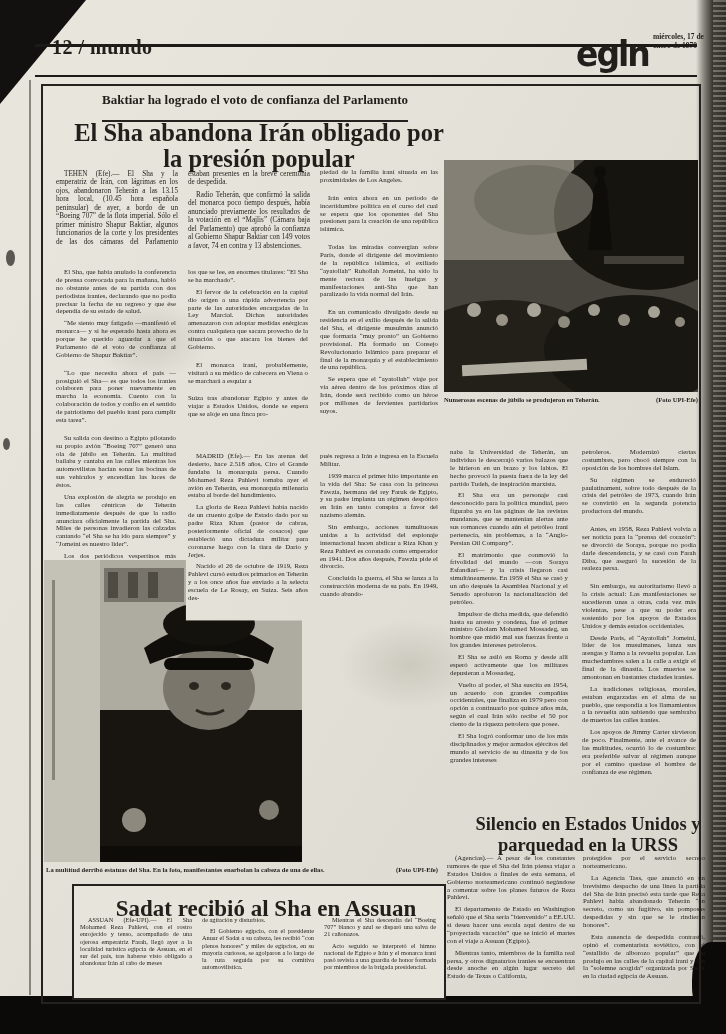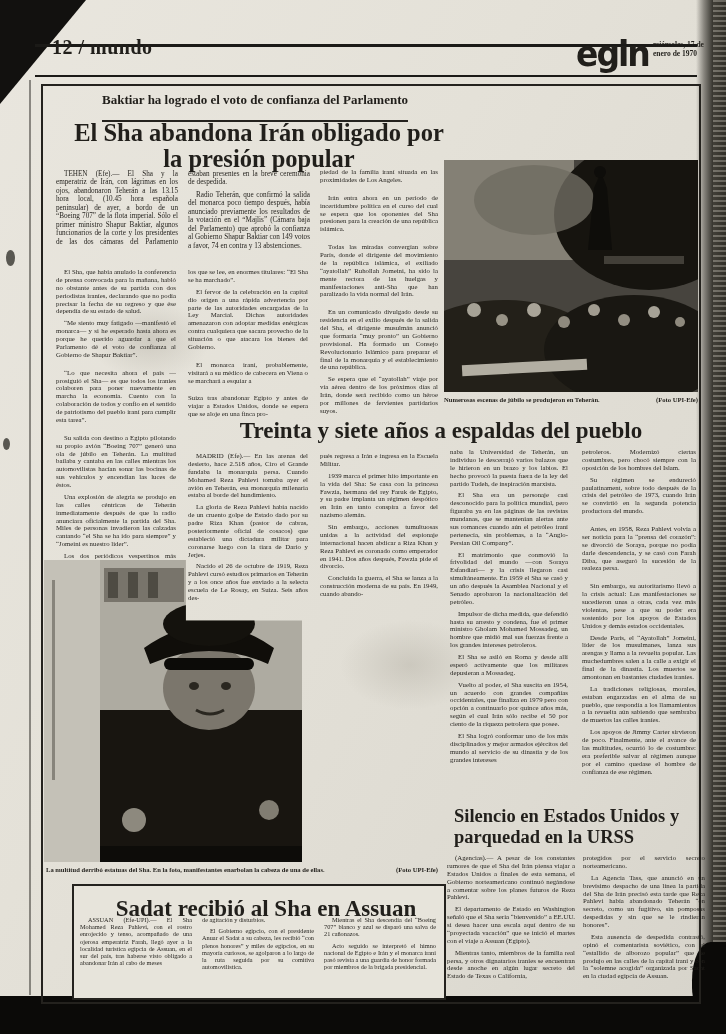--- a/index.html
+++ b/index.html
@@ -17,34 +17,34 @@
   .gutter-text{right:0;top:0;width:13px;height:1004px;opacity:.5;
           background:repeating-linear-gradient(180deg,#b5b1a6 0 2px,#4a473f 2px 5px);}
   .bottom-bar{left:0;top:996px;width:726px;height:38px;background:#0b0a08;}
   .bottom-right-blob{right:0;top:942px;width:34px;height:70px;background:#0b0a08;border-radius:55% 0 0 35%;}
   .blotch{background:radial-gradient(closest-side,#b7b3a8,rgba(183,179,168,0));opacity:.5;border-radius:50%;}
   
   .rule{position:absolute;background:#1b1a17;}
   .section-title{position:absolute;left:52px;top:36px;font-size:20px;font-weight:bold;letter-spacing:.5px;}
   .masthead{position:absolute;left:576px;top:34px;font-family:"DejaVu Sans",sans-serif;
             font-weight:900;font-size:33px;letter-spacing:-2px;transform:scaleY(1.06);}
-  .dateline{position:absolute;left:653px;top:40px;width:66px;font-size:7.5px;font-weight:bold;line-height:1.25;}
+  .dateline{position:absolute;left:653px;top:32px;width:66px;font-size:7.5px;font-weight:bold;line-height:1.25;}
   
   .main-box{position:absolute;left:41px;top:84px;width:656px;height:916px;border:2px solid #24221e;}
   .sadat-box{position:absolute;left:72px;top:884px;width:370px;height:112px;border:2px solid #24221e;background:#e7e4db;}
   
   .kicker{position:absolute;left:102px;top:92px;font-size:13px;font-weight:bold;
           border-bottom:2px solid #24221e;padding-bottom:12px;}
   .headline{position:absolute;left:56px;top:110px;width:386px;margin:10px;text-align:center;
             font-size:24.5px;line-height:1.08;font-weight:bold;}
   .headline2{position:absolute;left:186px;top:418px;width:510px;margin:0;text-align:center;
             font-size:23px;font-weight:bold;}
   .headline3{position:absolute;left:78px;top:888px;width:360px;margin:8px;text-align:center;
             font-size:23px;font-weight:bold;}
-  .headline4{position:absolute;left:446px;top:798px;width:252px;margin:8px;
+  .headline4{position:absolute;left:446px;top:798px;width:252px;margin:16px;text-align:center;
             font-size:18.5px;line-height:1.15;font-weight:bold;}
   
   .lede{position:absolute;left:56px;top:170px;width:254px;height:96px;overflow:hidden;
         font-size:7.2px;line-height:1.18;text-align:justify;column-count:2;column-gap:10px;}
   .col{position:absolute;font-size:6.8px;line-height:1.16;text-align:justify;overflow:hidden;}
   .col p,.lede p{margin:0 0 4px;text-indent:8px;}
   .col p.noind{text-indent:0;}
   .col p.gap{margin-top:10px;}
   .smallcol{font-size:6.3px;line-height:1.15;}
   
@@ -130,21 +130,20 @@
         <circle cx="236" cy="162" r="5" fill="#8f8a7e"></circle>
       <rect x="18" y="202" width="125" height="11" fill="#b2aea2" transform="rotate(-3 80 207)"></rect>
       <rect x="160" y="96" width="80" height="8" fill="#55514a" opacity="0.7"></rect>
     </svg>
   </div>
   <div class="caption" style="left:444px;top:396px;width:254px;">
     <span>Numerosas escenas de júbilo se produjeron en Teherán.</span>
     <span class="credit">(Foto UPI-Efe)</span>
   </div>
 
-  <h2 class="headline2">Treinta y siete años a espaldas del pueblo</h2>
 
   <div class="col" style="left:188px;top:452px;width:120px;height:160px;">
     <p>MADRID (Efe).— En las arenas del desierto, hace 2.518 años, Ciro el Grande fundaba la monarquía persa. Cuando Mohamed Reza Pahlevi tomaba ayer el avión en Teherán, esa monarquía milenaria estaba al borde del hundimiento.</p>
     <p>La gloria de Reza Pahlevi había nacido de un cruento golpe de Estado dado por su padre Riza Khan (pastor de cabras, posteriormente oficial de cosacos) que estableció una dictadura militar para coronarse luego con la tiara de Darío y Jerjes.</p>
     <p>Nacido el 26 de octubre de 1919, Reza Pahlevi cursó estudios primarios en Teherán y a los once años fue enviado a la selecta escuela de Le Rosay, en Suiza. Seis años des-</p>
   </div>
   <div class="col" style="left:320px;top:452px;width:118px;height:170px;">
     <p class="noind">pués regresa a Irán e ingresa en la Escuela Militar.</p>
     <p>1939 marca el primer hito importante en la vida del Sha: Se casa con la princesa Fawzia, hermana del rey Faruk de Egipto, y su padre implanta un régimen despótico en Irán en tanto conspira a favor del nazismo alemán.</p>
     <p>Sin embargo, acciones tumultuosas unidas a la actividad del espionaje internacional hacen abdicar a Riza Khan y Reza Pahlevi es coronado como emperador en 1941. Dos años después, Fawzia pide el divorcio.</p>

